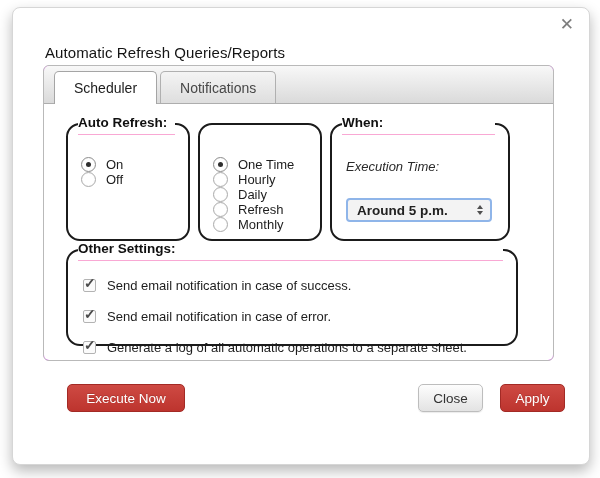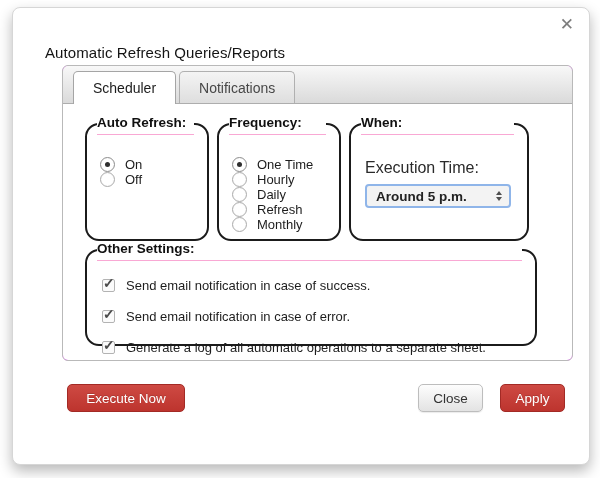--- a/index.html
+++ b/index.html
@@ -14,21 +14,21 @@
   .close-x {
     position:absolute; top:8px; right:15px; font-size:17px; line-height:17px;
     color:#7d7d7d; cursor:pointer; font-weight:400;
   }
   .dlg-title {
     position:absolute; left:32px; top:36px; font-size:15px; color:#141414; letter-spacing:0.1px;
   }
 
   
   .tabs-widget {
-    position:absolute; left:49px; top:57px; width:511px; height:296px;
+    position:absolute; left:30px; top:57px; width:511px; height:296px;
     border:1px solid #b9b9b9; border-radius:6px; background:#d946ef; overflow:hidden;
     box-shadow:inset 0 1px 0 rgba(255,255,255,0.7);
   }
   .tab-nav {
     height:38px; background:linear-gradient(#f8f8f8,#dadada);
     border-bottom:1px solid #adadad;
     display:flex; align-items:flex-end; padding-left:10px; gap:3px;
   }
   .tab {
     font-size:14px; padding:8px 19px 7px 19px; border:1px solid #b0b0b0; border-bottom:none;
@@ -66,21 +66,21 @@
   }
   .radio.on { border-color:#8e8e8e; }
   .radio.on::after {
     content:""; position:absolute; left:4px; top:4px; width:5px; height:5px;
     border-radius:50%; background:#2f2f2f;
   }
   .radio-label { font-size:13px; color:#1d1d1d; }
 
   
   .when-body { padding:34px 14px 0 14px; }
-  .when-label { font-size:16px; color:#2a2a2a; margin-bottom:7px; }
+  .when-label { font-size:13px; color:#2a2a2a; margin-bottom:24px;font-style:italic; }
   .select {
     width:146px; height:24px; border:2px solid #8fb5e9; border-radius:4px;
     background:#f3f3f3; display:flex; align-items:center; justify-content:space-between;
     padding:0 7px 0 9px; cursor:pointer;
   }
   .select-value { font-size:13.5px; font-weight:bold; color:#222; }
   .stepper { display:flex; flex-direction:column; align-items:center; gap:2px; }
   .tri-up { width:0; height:0; border-left:3.5px solid transparent; border-right:3.5px solid transparent; border-bottom:4.5px solid #4f4f4f; }
   .tri-dn { width:0; height:0; border-left:3.5px solid transparent; border-right:3.5px solid transparent; border-top:4.5px solid #4f4f4f; }
 
@@ -142,21 +142,20 @@
                 <span class="radio-label">On</span>
               </div>
               <div class="radio-row">
                 <span class="radio"></span>
                 <span class="radio-label">Off</span>
               </div>
             </div>
           </div>
 
           <div class="fs fs-freq">
-            <div class="fs-legend">Frequency:</div>
             <div class="radio-list">
               <div class="radio-row">
                 <span class="radio on"></span>
                 <span class="radio-label">One Time</span>
               </div>
               <div class="radio-row">
                 <span class="radio"></span>
                 <span class="radio-label">Hourly</span>
               </div>
               <div class="radio-row">

